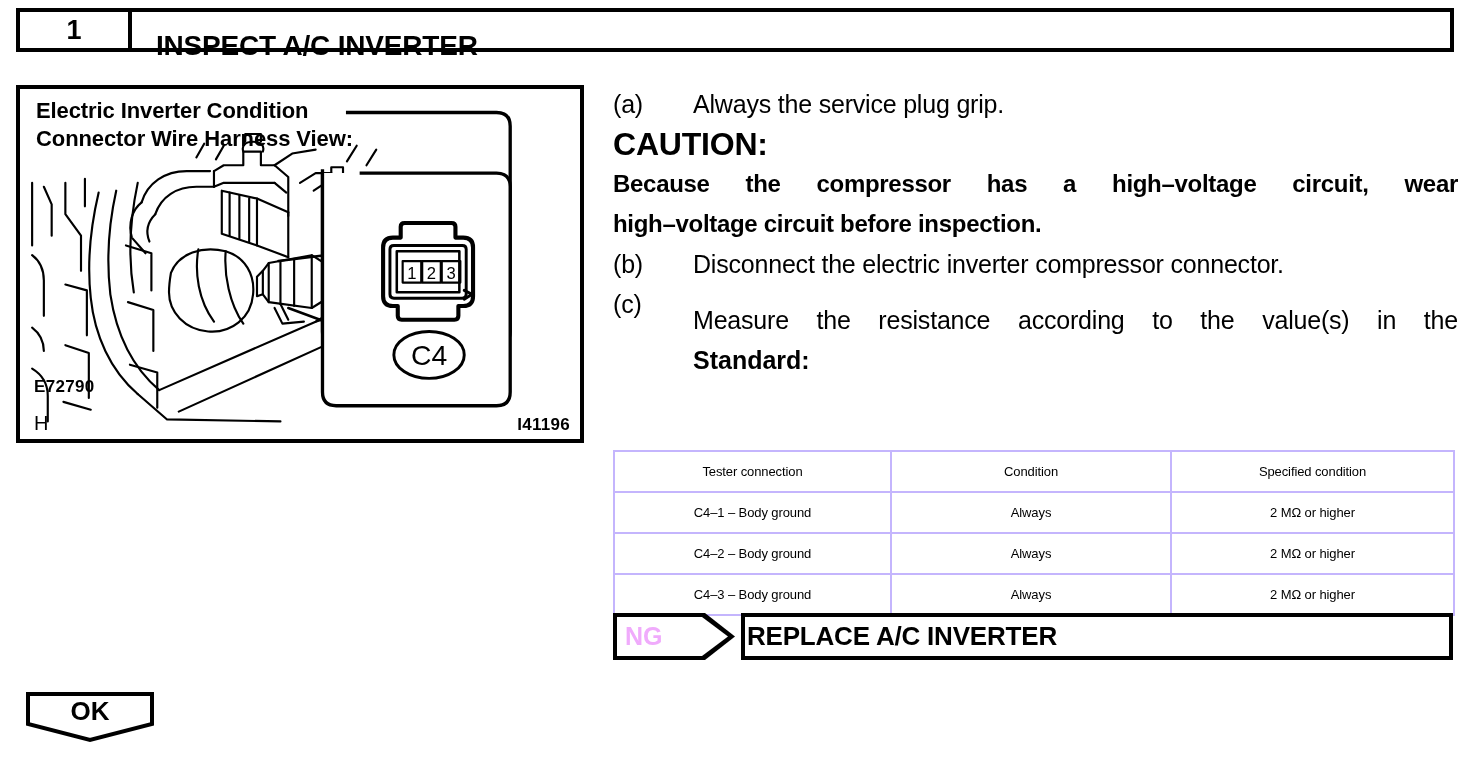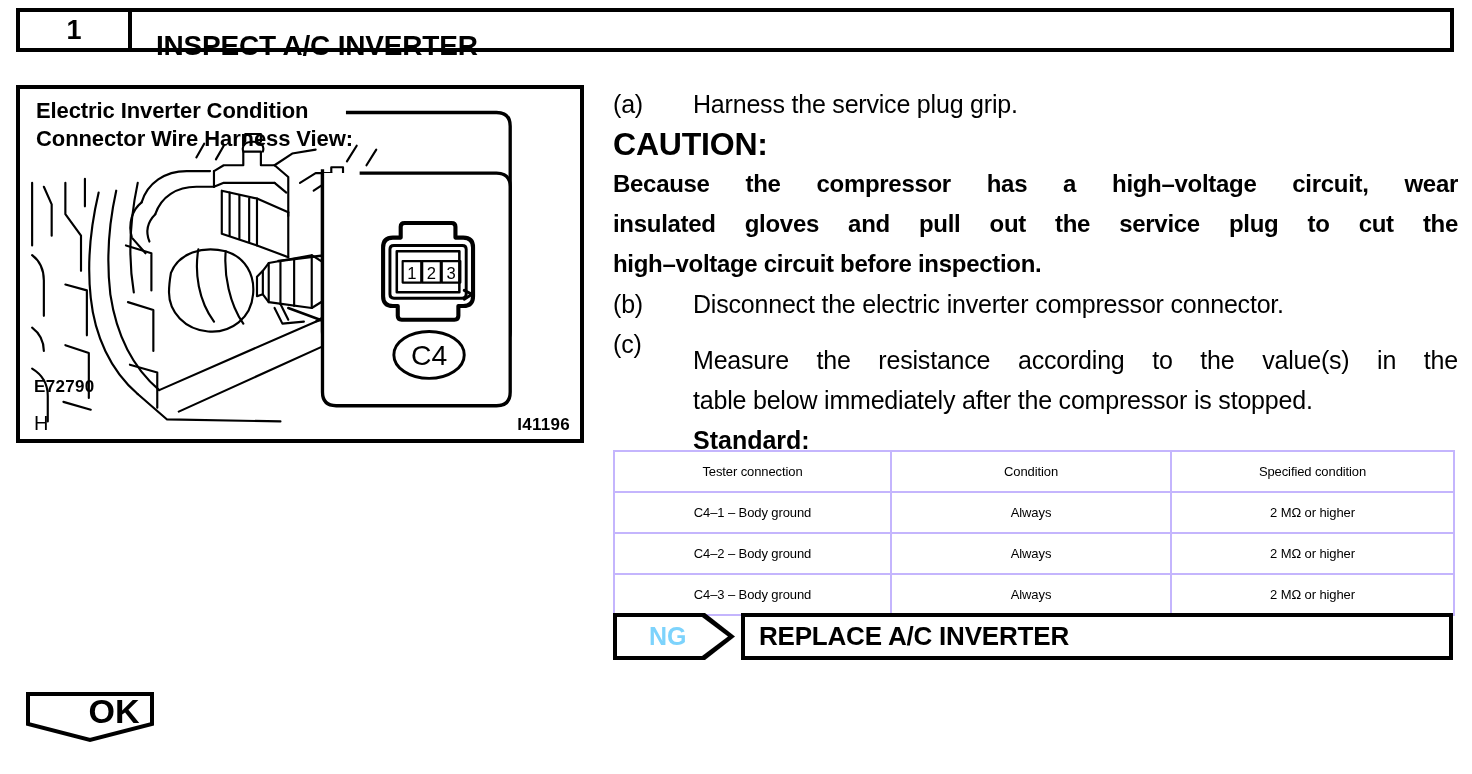--- a/index.html
+++ b/index.html
@@ -188,26 +188,26 @@
   }
   .ng-tag {
     position: absolute;
     left: 0;
     top: 0;
     width: 122px;
     height: 47px;
     display: flex;
     align-items: center;
     justify-content: flex-start;
-    padding-left: 36px;
+    padding-left: 12px;
     box-sizing: border-box;
     font-size: 25px;
     font-weight: bold;
     background: #000;
-    color: #7dd3fc;
+    color: #f0abfc;
     clip-path: polygon(0 0, 92px 0, 122px 50%, 92px 100%, 0 100%);
   }
   .ng-tag-inner {
     position: absolute;
     left: 0;
     top: 0;
     width: 122px;
     height: 47px;
     background: #fff;
     clip-path: polygon(
@@ -221,21 +221,21 @@
   .ng-box {
     position: absolute;
     left: 128px;
     top: 0;
     right: 0;
     height: 47px;
     border: 4px solid #000;
     box-sizing: border-box;
     display: flex;
     align-items: center;
-    padding-left: 14px;
+    padding-left: 2px;
     font-size: 26px;
     font-weight: bold;
     letter-spacing: -0.2px;
   }
 
   
   .ok-tag {
     position: absolute;
     left: 26px;
     top: 692px;
@@ -244,24 +244,23 @@
   }
   .ok-label {
     position: absolute;
     left: 0;
     top: 0;
     width: 128px;
     height: 38px;
     display: flex;
     align-items: center;
     justify-content: center;
-    font-size: 34px;
+    font-size: 26px;
     font-weight: bold;
     z-index: 2;
-    padding-left: 24px;
   }
 </style>
 </head>
 <body>
 
 <div class="step-header">
   <div class="step-number-cell">1</div>
   <div class="step-title-cell">INSPECT A/C INVERTER</div>
 </div>
 
@@ -402,43 +401,38 @@
 
   <div class="illus-code-left">E72790</div>
   <div class="illus-code-h">H</div>
   <div class="illus-code-right">I41196</div>
 </div>
 
 <div class="instructions">
 
   <div class="step-line">
     <span class="step-label">(a)</span>
-    <span class="step-text">Harness the service plug grip.</span>
+    <span class="step-text">Always the service plug grip.</span>
   </div>
 
   <div class="caution-head">CAUTION:</div>
 
   <div class="caution-body">
     <span class="j">Because the compressor has a high–voltage circuit, wear</span>
-    <span class="j">insulated gloves and pull out the service plug to cut the</span>
     <span>high–voltage circuit before inspection.</span>
   </div>
 
   <div class="step-line">
     <span class="step-label">(b)</span>
     <span class="step-text">Disconnect the electric inverter compressor connector.</span>
   </div>
 
   <div class="step-line">
     <span class="step-label">(c)</span>
     <span class="step-text" style="text-align:justify;text-align-last:justify;margin-top:16px;">Measure the resistance according to the value(s) in the</span>
-  </div>
-  <div class="step-line">
-    <span class="step-label"></span>
-    <span class="step-text">table below immediately after the compressor is stopped.</span>
   </div>
 
   <div class="standard-label">Standard:</div>
 </div>
 
 <table class="spec-table">
   <colgroup>
       <col class="c1">
       <col class="c2">
       <col class="c3">

